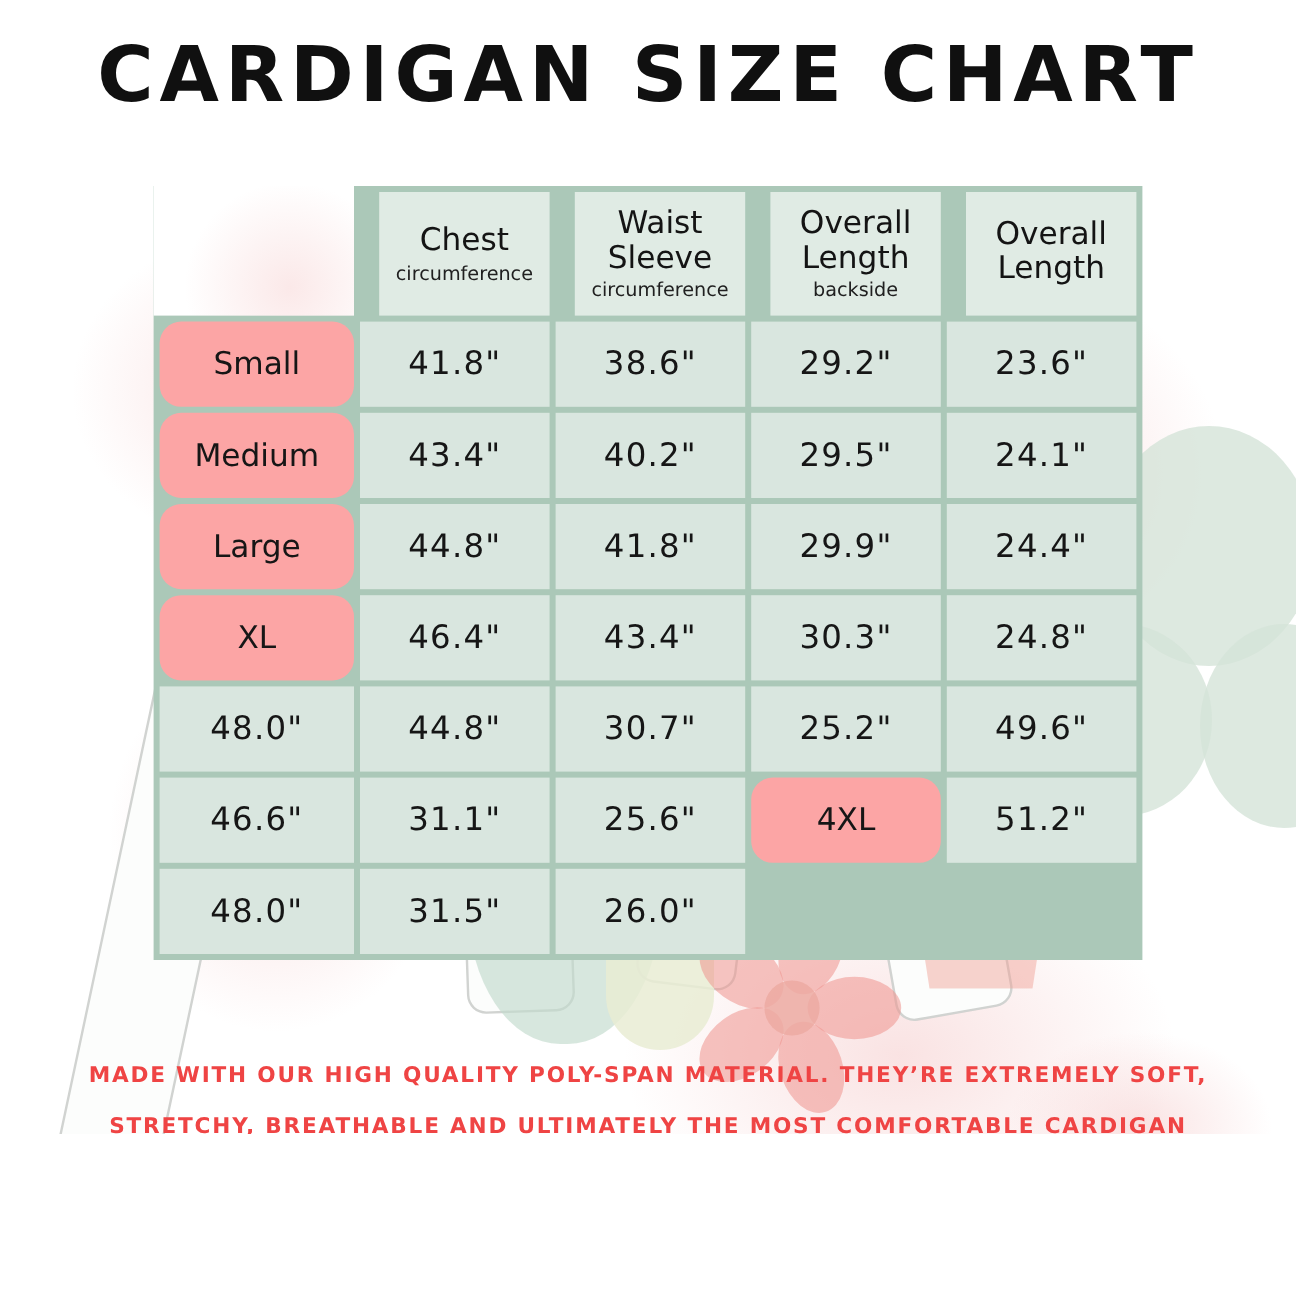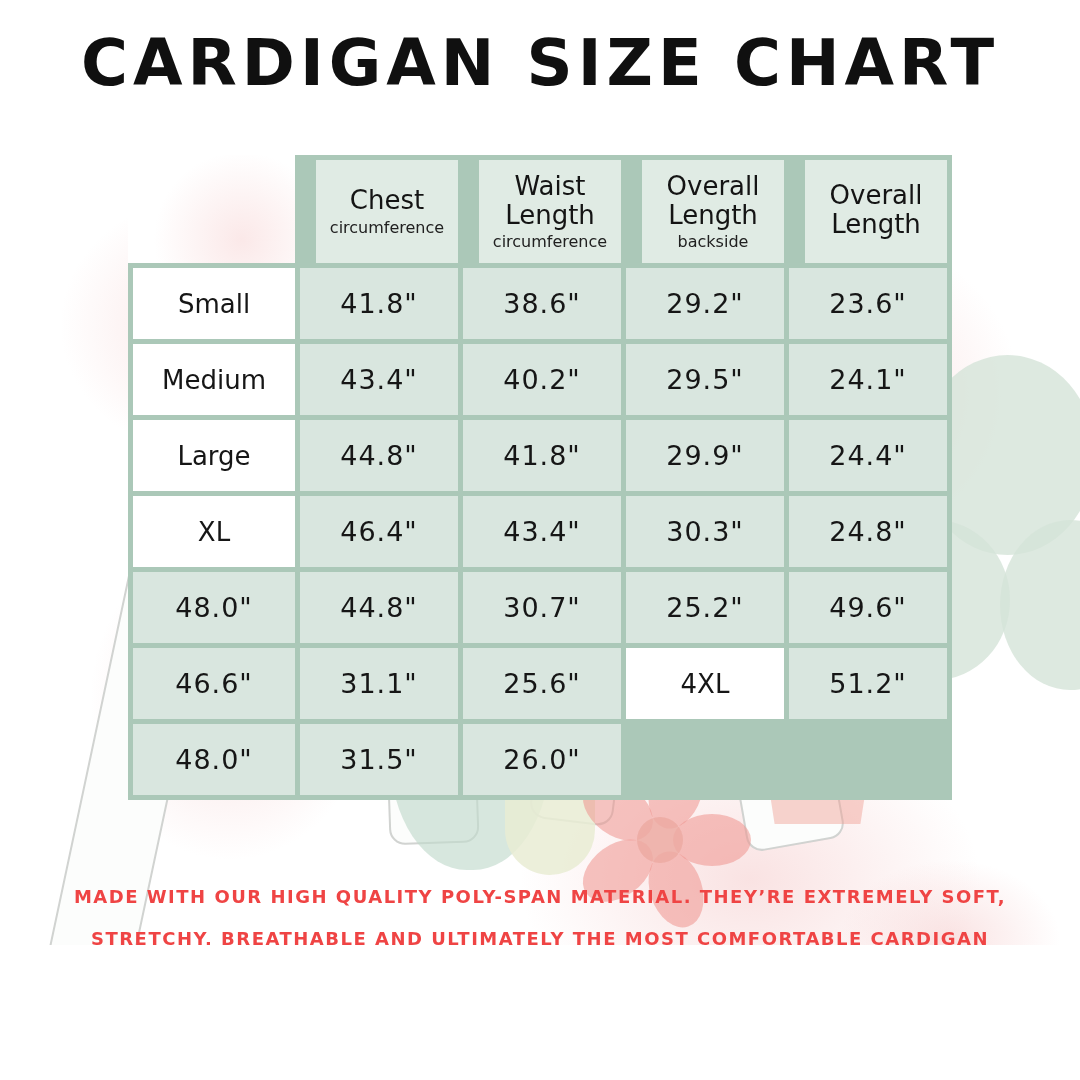--- a/index.html
+++ b/index.html
@@ -34,21 +34,21 @@
     position:absolute;left:128px;top:155px;z-index:1;
     display:grid;grid-template-columns:162px 158px 158px 158px 158px;
     grid-template-rows:103px repeat(7,71px);
     gap:5px;padding:5px;background:#abc8b8;
   }
   .cell{display:flex;align-items:center;justify-content:center;}
   .cell.blank{background:transparent;}
   .cell.head{background:#e0ebe4;flex-direction:column;text-align:center;line-height:1.12;padding:4px 6px;box-sizing:border-box;margin-left:16px;}
   .head .lab{font-size:26px;color:#141414;}
   .head .sub{font-size:16px;color:#202020;margin-top:3px;}
-  .cell.size{background:#ffffff;font-size:26px;}
+  .cell.size{background:#fca5a5;font-size:26px;border-radius:18px;}
   .cell.val{background:rgba(255,255,255,0.55);font-size:27px;letter-spacing:1px;}
   .corner-patch{
     position:absolute;left:128px;top:155px;width:167px;height:108px;z-index:2;background:#ffffff;
     background-image:radial-gradient(circle at 68% 78%,rgba(246,205,205,0.45),rgba(246,205,205,0) 62%);
   }
   
   .footer{
     position:absolute;top:876px;left:50%;transform:translateX(-50%);width:952px;z-index:3;
     text-align:center;font-size:18px;font-weight:bold;letter-spacing:1.5px;line-height:42px;color:#ef4444;
   }
@@ -98,21 +98,21 @@
   <div class="title">CARDIGAN SIZE CHART</div>
 
   <div class="size-table">
     <div class="cell blank"></div>
 
     <div class="cell head">
       <span class="lab">Chest</span>
       <span class="sub">circumference</span>
     </div>
     <div class="cell head">
-      <span class="lab">Waist Length</span>
+      <span class="lab">Waist Sleeve</span>
       <span class="sub">circumference</span>
     </div>
     <div class="cell head">
       <span class="lab">Overall Length</span>
       <span class="sub">backside</span>
     </div>
     <div class="cell head">
       <span class="lab">Overall Length</span>
       <span class="sub"></span>
     </div>

